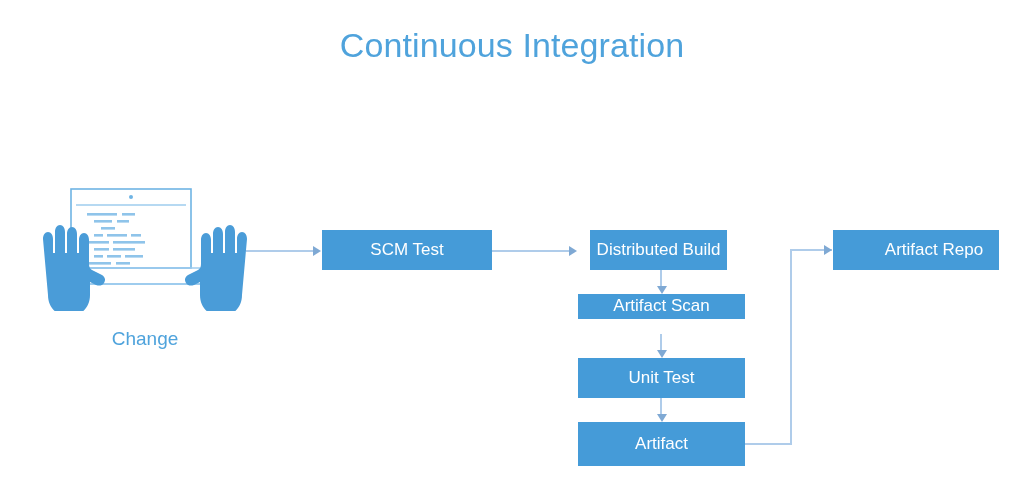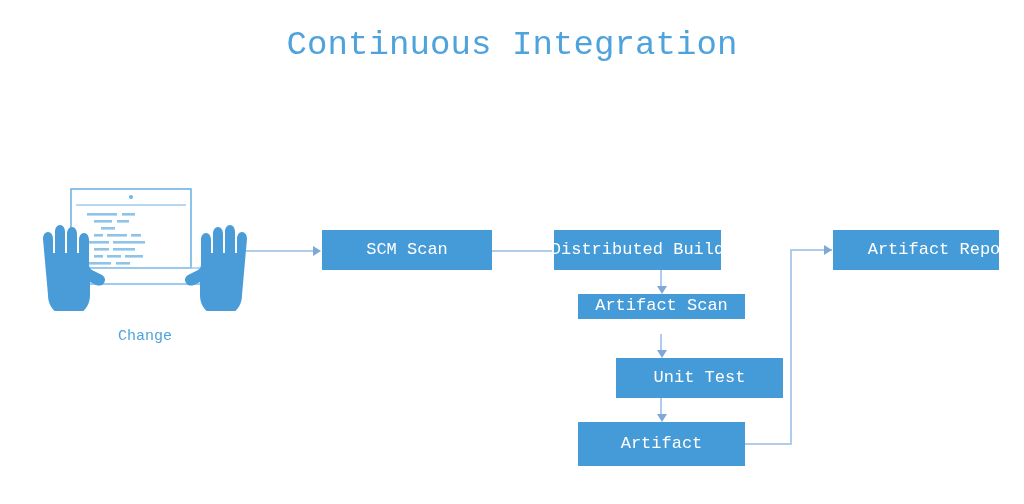--- a/index.html
+++ b/index.html
@@ -11,21 +11,20 @@
   body {
     font-family: "Liberation Sans", sans-serif;
     -webkit-font-smoothing: antialiased;
   }
   #canvas {
     position: relative;
     width: 1024px;
     height: 504px;
     background: #ffffff;
     overflow: hidden;
-    font-family: Liberation Mono, monospace;
   }
 
   
   .title {
     position: absolute;
     left: 0;
     top: 26px;
     width: 1024px;
     text-align: center;
     font-size: 34px;
@@ -85,21 +84,21 @@
     height: 125px;
   }
   .illus svg { display: block; }
 
   .change-label {
     position: absolute;
     left: 40px;
     top: 328px;
     width: 210px;
     text-align: center;
-    font-size: 15px;
+    font-size: 19px;
     color: #4FA3DC;
     white-space: nowrap;
   }
 </style>
 </head>
 <body>
 
 <div id="canvas">
 
   <div class="title">Continuous Integration</div>
@@ -156,41 +155,41 @@
       </g>
     </svg>
   </div>
 
   <div class="change-label">Change</div>
 
   <div class="conn conn-h" style="left:246px; top:250px; width:68px;"></div>
   <div class="arrow-right" style="left:313px; top:246px;"></div>
 
   <div class="node" style="left:322px; top:230px; width:170px; height:40px;">
-    <span>SCM Scan</span>
+    <span>SCM Test</span>
   </div>
 
   <div class="conn conn-h" style="left:492px; top:250px; width:78px;"></div>
   <div class="arrow-right" style="left:569px; top:246px;"></div>
 
-  <div class="node" style="left:554px; top:230px; width:167px; height:40px;">
+  <div class="node" style="left:590px; top:230px; width:137px; height:40px;">
     <span>Distributed Build</span>
   </div>
 
   <div class="conn conn-v" style="left:660px; top:270px; height:18px;"></div>
   <div class="arrow-down" style="left:657px; top:286px;"></div>
 
   <div class="node" style="left:578px; top:294px; width:167px; height:25px;">
     <span>Artifact Scan</span>
   </div>
 
   <div class="conn conn-v" style="left:660px; top:334px; height:18px;"></div>
   <div class="arrow-down" style="left:657px; top:350px;"></div>
 
-  <div class="node" style="left:578px; top:358px; width:167px; height:40px;margin-left:38px;">
+  <div class="node" style="left:578px; top:358px; width:167px; height:40px;">
     <span>Unit Test</span>
   </div>
 
   <div class="conn conn-v" style="left:660px; top:398px; height:18px;"></div>
   <div class="arrow-down" style="left:657px; top:414px;"></div>
 
   <div class="node" style="left:578px; top:422px; width:167px; height:44px;">
     <span>Artifact</span>
   </div>
 

